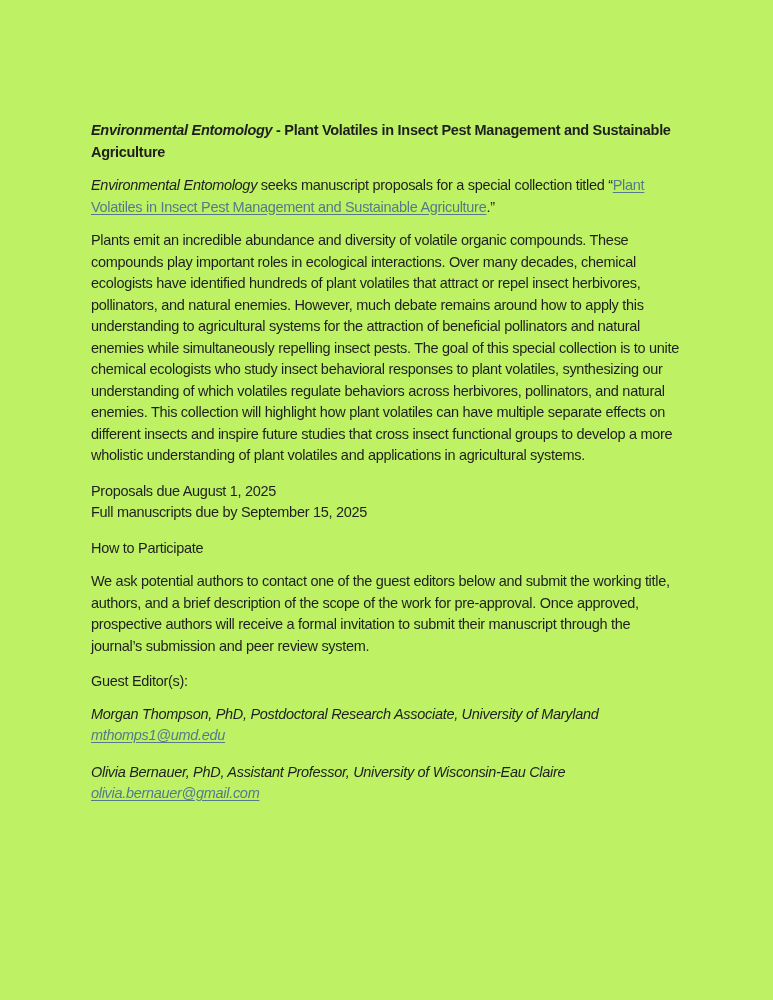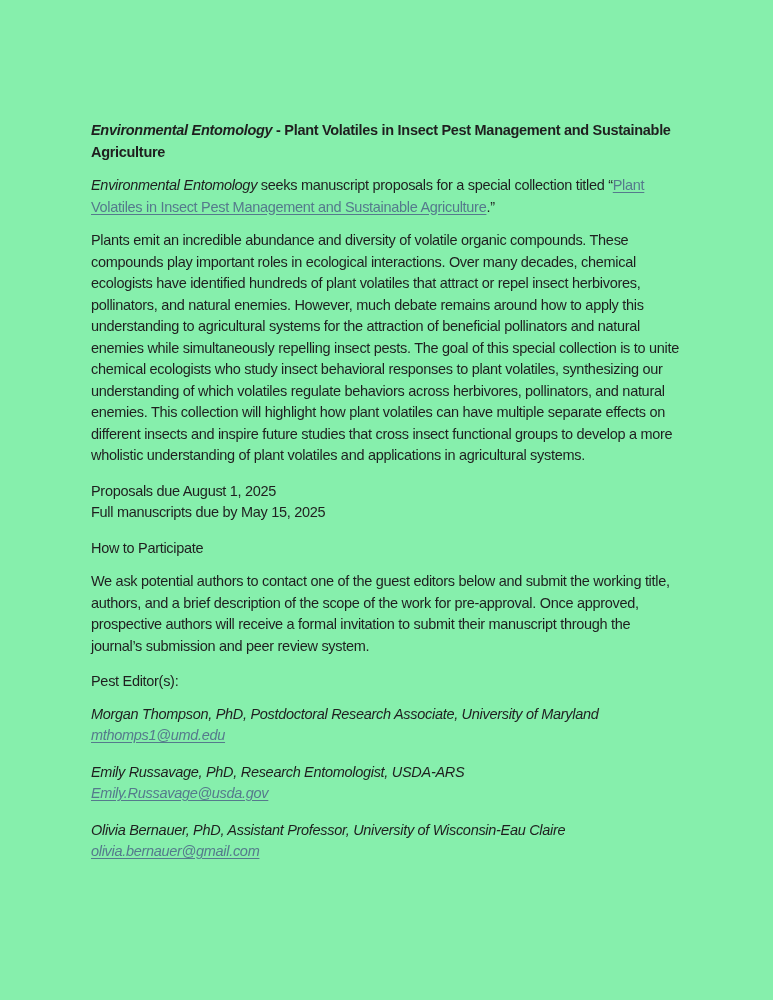--- a/index.html
+++ b/index.html
@@ -1,20 +1,20 @@
 <!DOCTYPE html>
 <html><head>
 <meta charset="utf-8">
 <style>
   html, body { margin: 0; padding: 0; background: #ffffff; }
   .page {
     position: relative;
     width: 773px;
     height: 1000px;
-    background: #86efac;
+    background: #bef264;
     box-sizing: border-box;
     padding: 120px 91px 0 91px;
     font-family: "Liberation Sans", sans-serif;
     font-size: 14.5px;
     line-height: 21.5px;
     letter-spacing: -0.3px;
     color: #1f1f1f;
     overflow: hidden;
   }
   .para { margin: 12px 0 11px 0; }
@@ -46,37 +46,33 @@
   </p>
 
   <p class="para intro">
     <span class="journal">Environmental Entomology</span><span> seeks manuscript proposals for a special collection titled “</span><a class="doc-link">Plant Volatiles in Insect Pest Management and Sustainable Agriculture</a><span>.”</span>
   </p>
 
   <p class="para">Plants emit an incredible abundance and diversity of volatile organic compounds. These compounds play important roles in ecological interactions. Over many decades, chemical ecologists have identified hundreds of plant volatiles that attract or repel insect herbivores, pollinators, and natural enemies. However, much debate remains around how to apply this understanding to agricultural systems for the attraction of beneficial pollinators and natural enemies while simultaneously repelling insect pests. The goal of this special collection is to unite chemical ecologists who study insect behavioral responses to plant volatiles, synthesizing our understanding of which volatiles regulate behaviors across herbivores, pollinators, and natural enemies. This collection will highlight how plant volatiles can have multiple separate effects on different insects and inspire future studies that cross insect functional groups to develop a more wholistic understanding of plant volatiles and applications in agricultural systems.</p>
 
   <div class="deadlines">
     <span class="line">Proposals due August 1, 2025</span>
-    <span class="line">Full manuscripts due by May 15, 2025</span>
+    <span class="line">Full manuscripts due by September 15, 2025</span>
   </div>
 
   <p class="section-heading">How to Participate</p>
 
   <p class="para">We ask potential authors to contact one of the guest editors below and submit the working title, authors, and a brief description of the scope of the work for pre-approval. Once approved, prospective authors will receive a formal invitation to submit their manuscript through the journal’s submission and peer review system.</p>
 
-  <p class="section-heading">Pest Editor(s):</p>
+  <p class="section-heading">Guest Editor(s):</p>
 
   <div class="editor-block">
     <span class="name">Morgan Thompson, PhD, Postdoctoral Research Associate, University of Maryland</span>
     <a class="doc-link email">mthomps1@umd.edu</a>
   </div>
 
-  <div class="editor-block">
-    <span class="name">Emily Russavage, PhD, Research Entomologist, USDA-ARS</span>
-    <a class="doc-link email">Emily.Russavage@usda.gov</a>
-  </div>
 
   <div class="editor-block">
     <span class="name">Olivia Bernauer, PhD, Assistant Professor, University of Wisconsin-Eau Claire</span>
     <a class="doc-link email">olivia.bernauer@gmail.com</a>
   </div>
 
 </div>
 
 </body></html>

